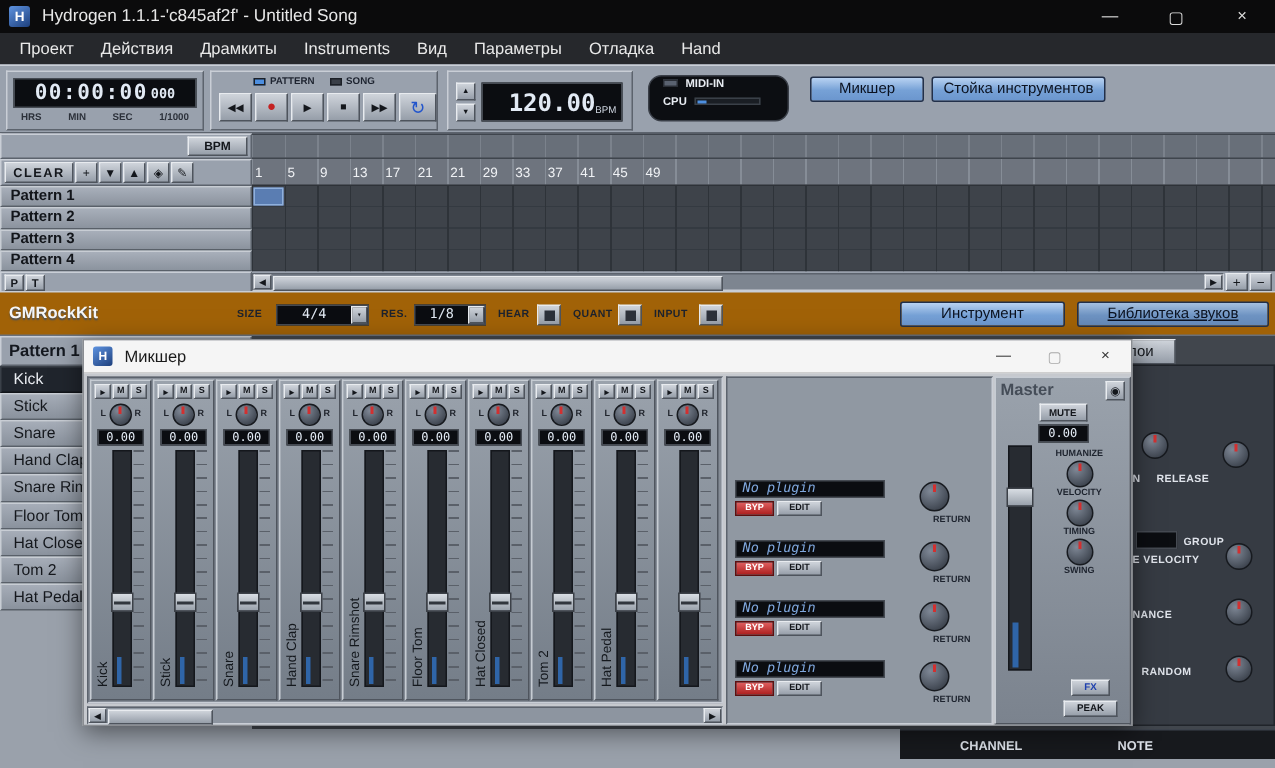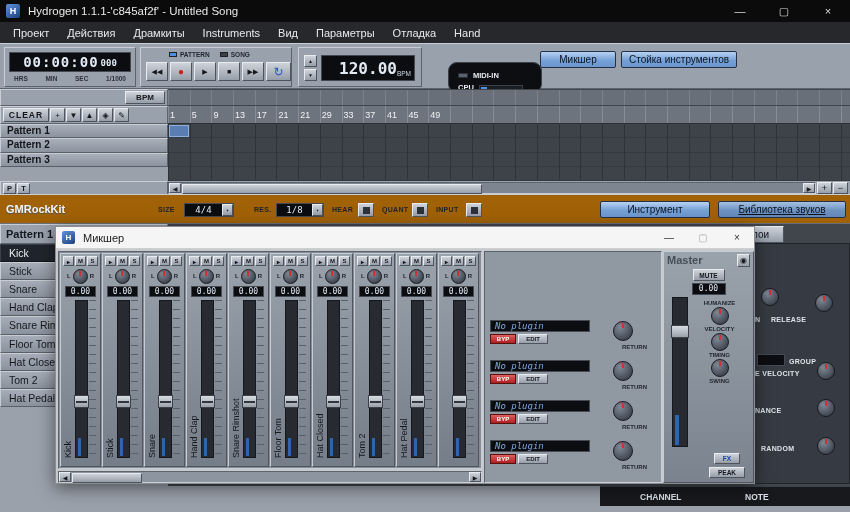--- a/index.html
+++ b/index.html
@@ -63,23 +63,23 @@
   .t-rec { color:#c42222; font-size:10px; }
   .t-loop { width:25px; color:#2255cc; font-size:12px; }
   #bpm-panel { left:298px; top:3px; width:124px; height:40px; }
   #bpm-spin { left:5px; top:7px; width:13px; height:26px; display:flex; flex-direction:column; gap:2px; }
   .spin-btn { flex:1; font-size:5px; }
   #lcd-bpm { left:22px; top:7px; width:94px; height:26px; position:absolute; }
   #bpm-value { width:100%; height:100%; display:flex; align-items:center; justify-content:center;
                font-size:16px; font-weight:bold; font-family:"DejaVu Sans Mono",monospace; }
   #bpm-unit { position:absolute; right:3px; bottom:3px; font-size:6.5px; color:#cfd6e0;
               font-family:"Liberation Sans",sans-serif; }
-  #status-panel { left:448px; top:6px; width:94px; height:31px; background:#0c0e12;
+  #status-panel { left:432px; top:6px; width:94px; height:31px; background:#0c0e12;
                   border:1px solid #3a3f48; border-radius:9px; display:flex; flex-direction:column;
-                  justify-content:flex-end; gap:3px; padding:0 9px;margin-top:12px; }
+                  justify-content:flex-start; gap:3px; padding:0 9px; }
   .st-row { display:flex; align-items:center; gap:5px; }
   #midi-led { width:10px; height:5px; background:#5a6270; border:1px solid #2a2e36; }
   .st-txt { font-size:7.5px; font-weight:bold; color:#e8ecf2; }
   #cpu-meter { width:44px; height:5px; background:#1a1e24; border:1px solid #3a4048; position:relative; }
   #cpu-meter::after { content:""; position:absolute; left:1px; top:1px; width:6px; height:2px; background:#4d8fe0; }
   #mixer-btn { left:540px; top:7px; width:76px; height:17px; }
   #rack-btn { left:621px; top:7px; width:116px; height:17px; }
 
   
   #se-ruler-left { left:0; top:89px; width:168px; height:17px; }
@@ -370,20 +370,21 @@
   </div>
 
   <div id="pattern-col" class="abs">
 
       <div class="pattern-row">Pattern 1</div>
 
       <div class="pattern-row">Pattern 2</div>
 
       <div class="pattern-row">Pattern 3</div>
 
+      <div class="pattern-row">Pattern 4</div>
 
   </div>
   <div id="grid-area" class="abs">
     <div id="active-cell" class="abs"></div>
   </div>
 
   <div id="se-bottom-left" class="abs panel">
     <div class="pt-btn gbtn">P</div>
     <div class="pt-btn gbtn">T</div>
   </div>
@@ -393,21 +394,21 @@
       <div id="hs-thumb" class="gbtn"></div>
       <div id="hs-arrow-r" class="hs-arrow gbtn">▶</div>
     </div>
     <div class="zoom-btn gbtn">+</div>
     <div class="zoom-btn gbtn">−</div>
   </div>
 
   <div id="pattern-bar">
     <div id="kit-name">GMRockKit</div>
     <div class="pb-lbl tinylbl" style="left:158px">SIZE</div>
-    <div class="pb-lcd lcd" style="left:184px;width:50px">
+    <div class="pb-lcd lcd" style="left:184px;width:62px">
       <span class="val">4/4</span>
       <span class="dd-btn gbtn">▾</span>
     </div>
     <div class="pb-lbl tinylbl" style="left:254px">RES.</div>
     <div class="pb-lcd lcd" style="left:276px;width:48px">
       <span class="val">1/8</span>
       <span class="dd-btn gbtn">▾</span>
     </div>
     <div class="pb-lbl tinylbl" style="left:332px">HEAR</div>
     <div class="toggle-btn gbtn" style="left:358px"></div>

